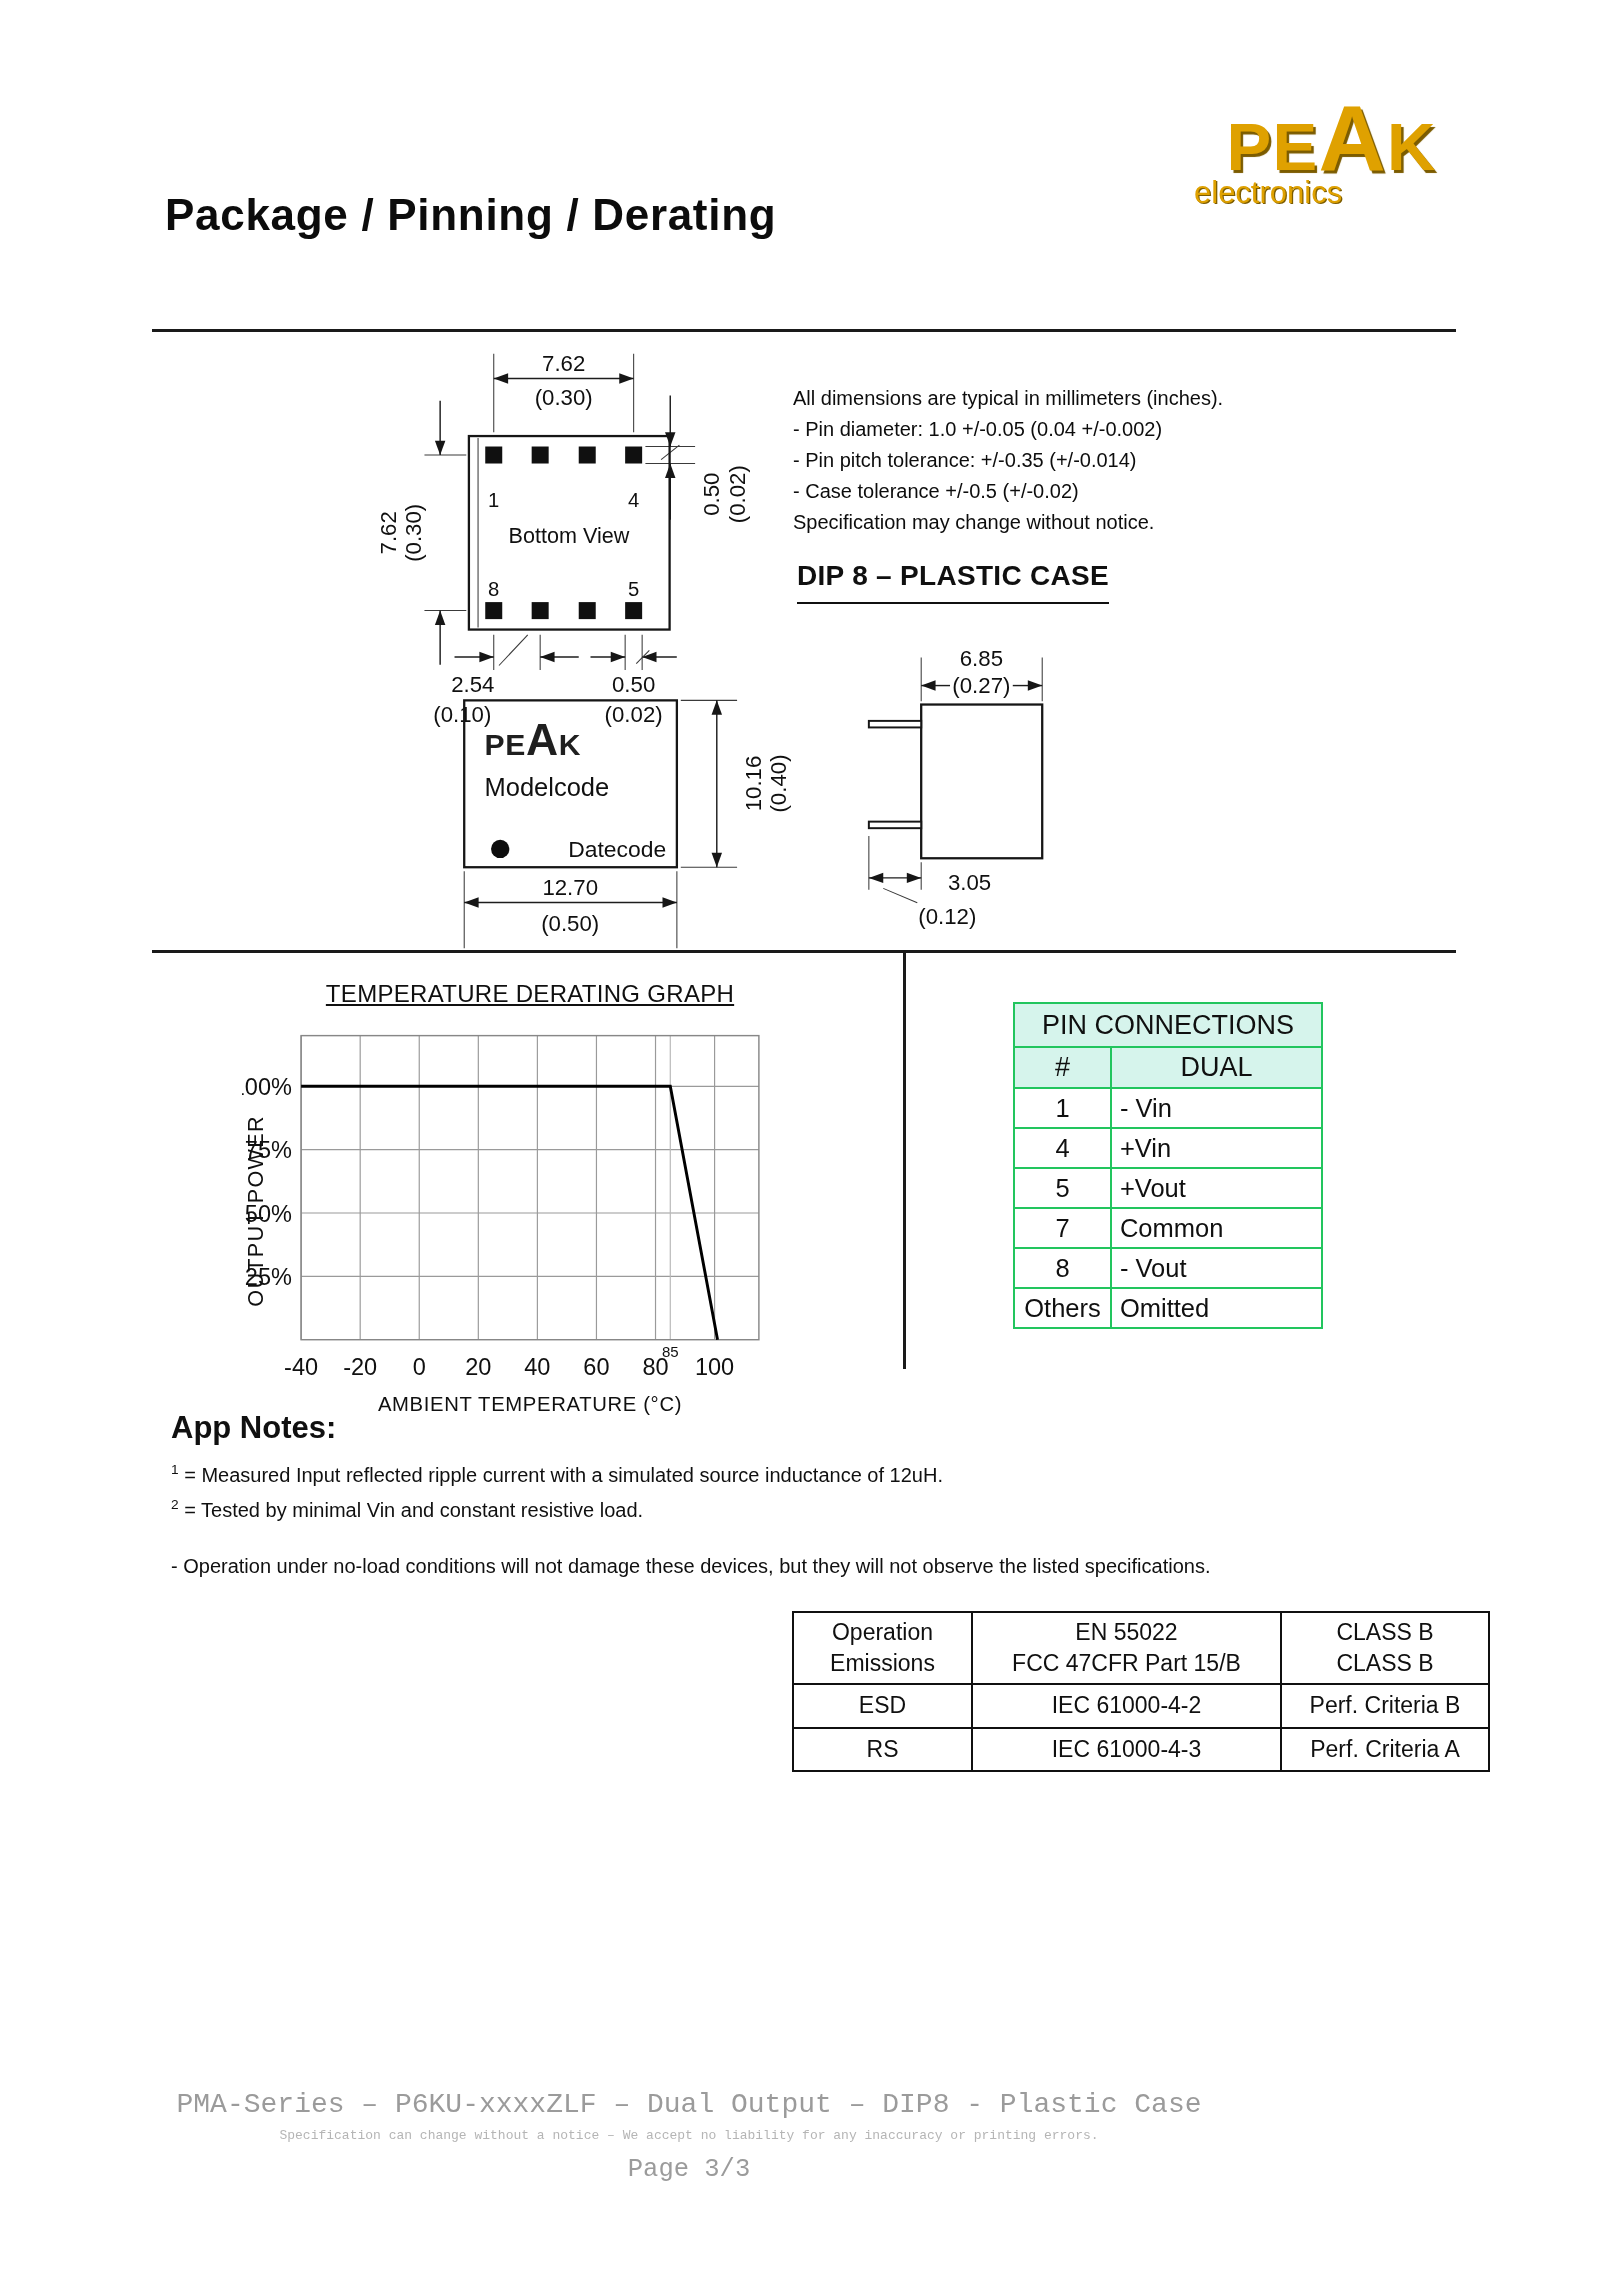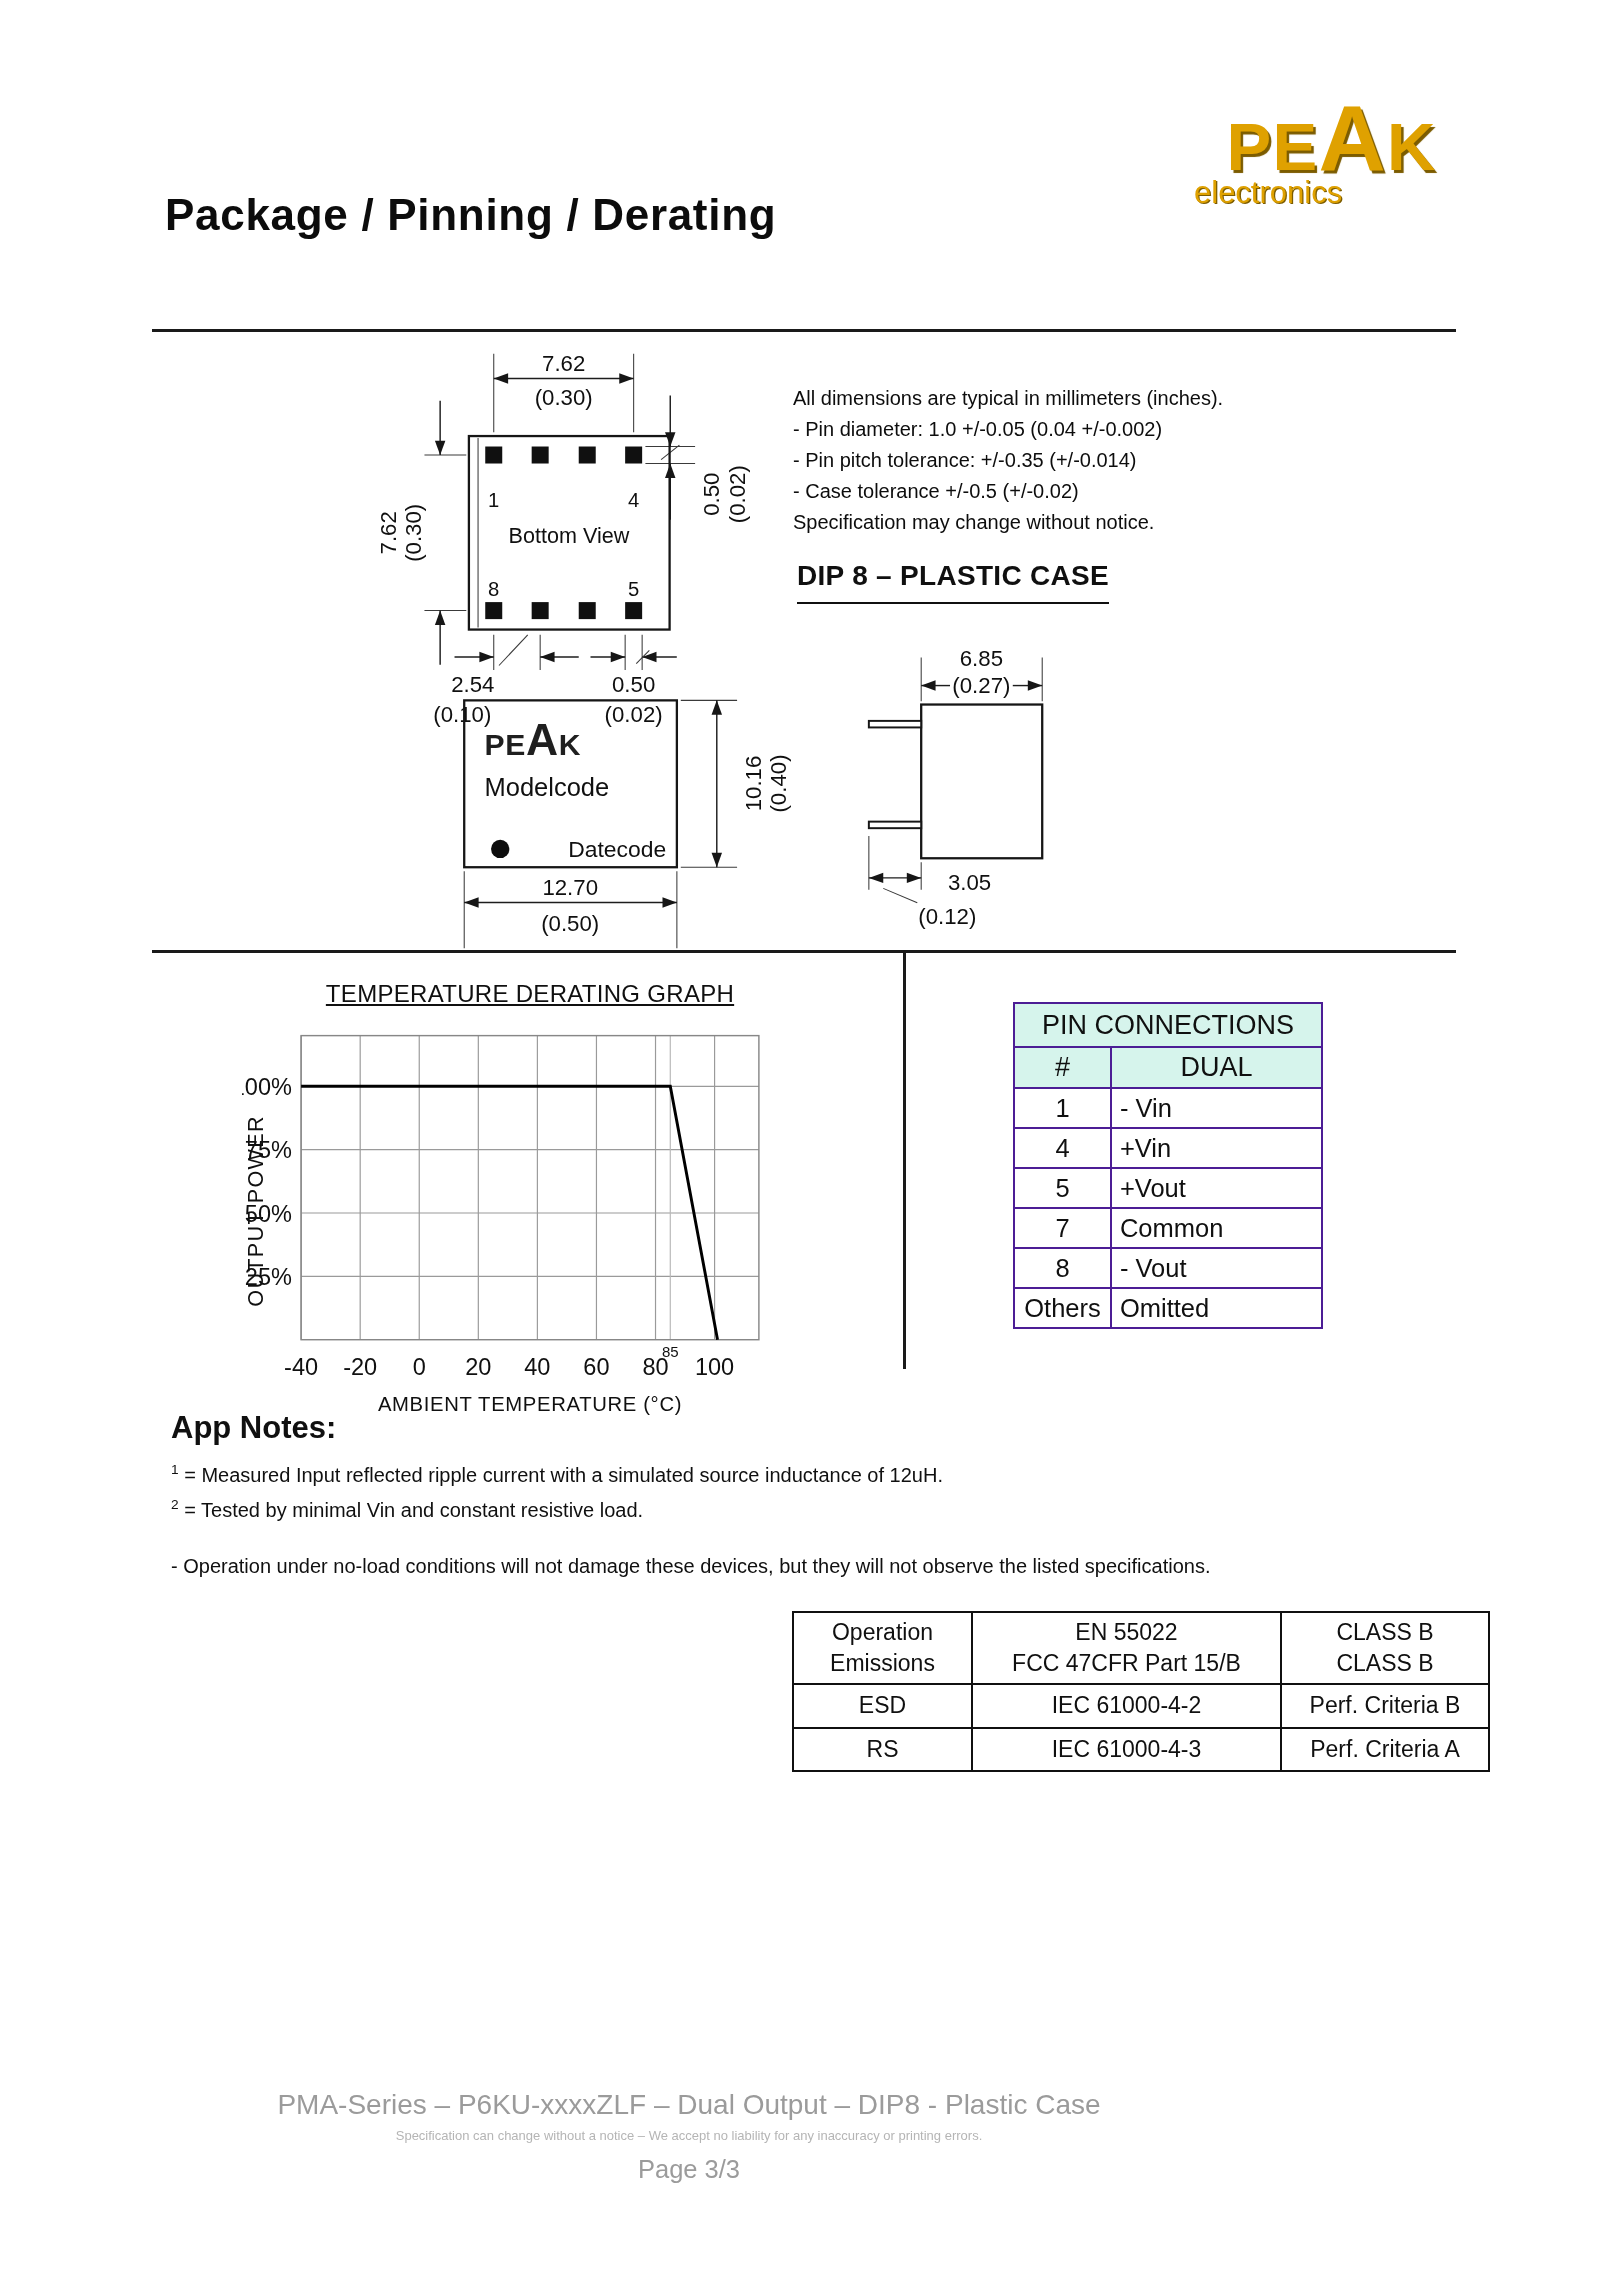--- a/index.html
+++ b/index.html
@@ -44,21 +44,21 @@
   .plotborder{fill:none;stroke:#878787;stroke-width:2.2;}
   .curve{fill:none;stroke:#000;stroke-width:4.5;}
   .xtick{font-size:36px;text-anchor:middle;}
   .ytick{font-size:36px;text-anchor:end;}
   .anno{font-size:23px;text-anchor:middle;}
   .axis-label{font-size:31px;text-anchor:middle;letter-spacing:1px;}
   .ytitle{font-size:33px;text-anchor:middle;letter-spacing:2px;}
 
   
   .pin-table{position:absolute;left:1013px;top:1002px;border-collapse:collapse;font-size:25.5px;}
-  .pin-table th,.pin-table td{border:2px solid #4c1d95;color:#101010;}
+  .pin-table th,.pin-table td{border:2px solid #22c55e;color:#101010;}
   .pin-table .tbl-title{background:var(--thbg);font-weight:normal;font-size:27px;height:42px;
                         text-align:center;padding:0 11.8px;}
   .pin-table .subhead{background:var(--thbg);font-weight:normal;font-size:27px;height:37px;text-align:center;}
   .pin-table td.num{width:93px;text-align:center;height:36px;}
   .pin-table td.val{width:200px;text-align:left;padding-left:7.9px;}
 
   
   .app-notes{position:absolute;left:171px;top:1410px;width:1276px;}
   .an-heading{font-size:31px;font-weight:bold;margin-bottom:9.2px;}
   .an-line{font-size:20px;line-height:30px;}
@@ -68,21 +68,21 @@
   
   .emc-table{position:absolute;left:792px;top:1611px;border-collapse:collapse;
              font-size:23px;text-align:center;color:#101010;}
   .emc-table th,.emc-table td{border:2px solid #101010;}
   .emc-table .emc-title{background:var(--thbg);font-weight:bold;font-size:24px;height:37px;}
   .emc-table td{padding:3.9px 6.5px;line-height:1.35;}
   .emc-table .c1{width:164px;} .emc-table .c2{width:294px;} .emc-table .c3{width:193px;}
   .emc-table .single td{height:34px;}
 
   
-  .footer-line{position:absolute;left:0;width:1378px;text-align:center;}
+  .footer-line{position:absolute;left:0;width:1378px;text-align:center;font-family:Liberation Mono, monospace;}
   .f1{top:2089px;font-size:28px;color:var(--fgray);}
   .f2{top:2128px;font-size:13px;color:#b5b5b5;}
   .f3{top:2155px;font-size:25.5px;color:var(--fgray);}
 </style>
 </head>
 <body>
 
 <div class="page" style="--thbg: #d6f4ec; --gold: #dfa100; --gold-dark: #7c5c00; --fgray: #9b9b9b; --grid: #9a9a9a;">
 
   <div class="doc-title">Package / Pinning / Derating</div>

